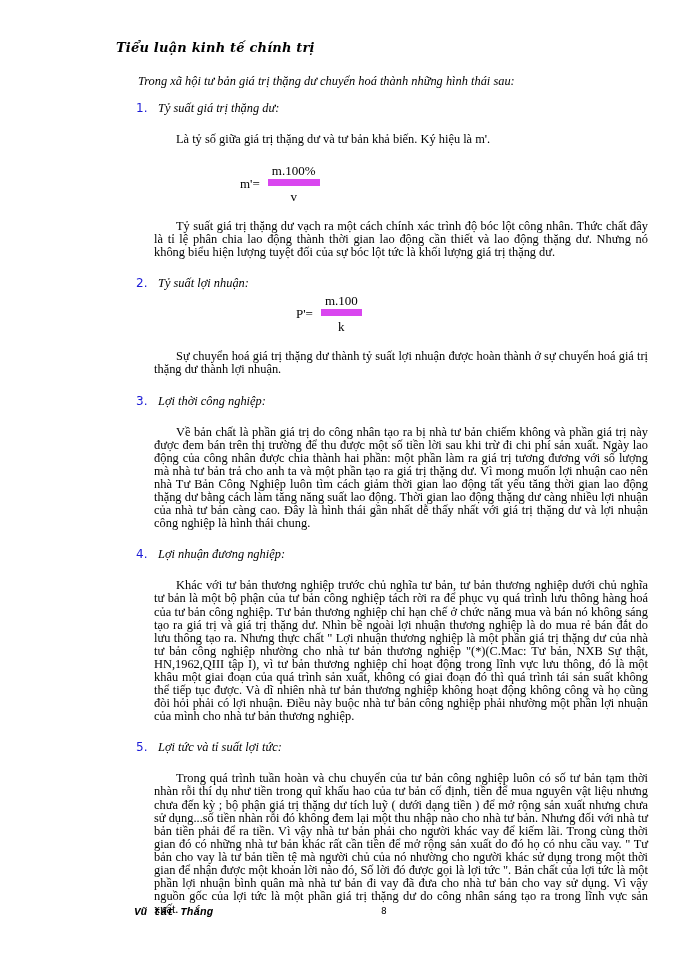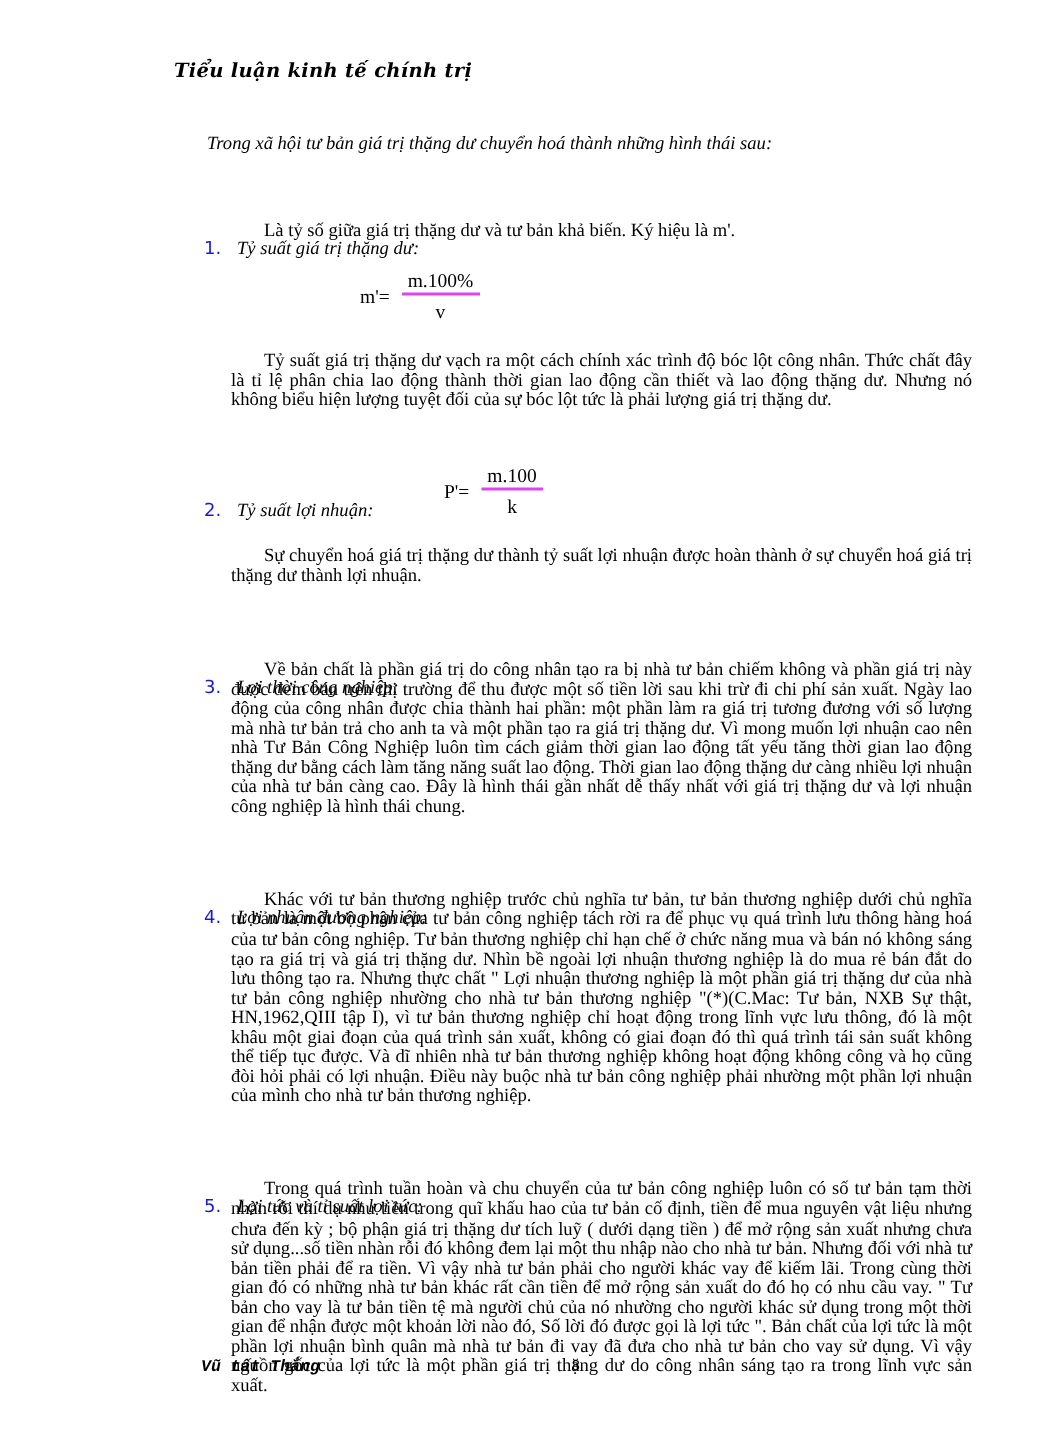--- a/index.html
+++ b/index.html
@@ -7,34 +7,34 @@
     .page { position: absolute; left: 0; top: 0; width: 700px; height: 960px; background: #fff; }
     .header-title {
       position: absolute; left: 116px; top: 40px;
       font-family: "DejaVu Serif", serif; font-style: italic; font-weight: bold;
       font-size: 13px; letter-spacing: 0.2px;
     }
     .body {
       position: absolute; left: 136px; top: 75px; width: 530px;
       font-family: "Liberation Serif", serif; font-size: 12.4px; line-height: 13.1px;
     }
-    .intro { font-style: italic; margin: 14px 0 0 0; padding-left: 2px; height: 13px; }
+    .intro { font-style: italic; margin: 0 0 0 0; padding-left: 2px; height: 13px; }
     .gap-small { height: 14px; }
     .heading { display: flex; align-items: baseline; height: 13px; }
     .heading .num { color: #1a1ad6; width: 22px; font-family: "DejaVu Sans", sans-serif; font-size: 12px; }
-    .heading .txt { font-style: italic; margin-top: 43px; }
+    .heading .txt { font-style: italic; }
     .para { text-align: justify; text-indent: 22px; margin: 18px; }
     .para.first-noindent { text-indent: 0; padding-left: 22px; }
     .formula {
       display: flex; align-items: center; height: 38px; margin: 4px 0 2px 0;
       font-family: "Liberation Serif", serif; font-size: 13px;
     }
     .formula .lhs { margin-right: 8px; }
     .frac { display: inline-flex; flex-direction: column; align-items: center; }
-    .frac .numr { padding: 0 4px 2px 4px; border-bottom: 2px solid #d946ef; }
+    .frac .numr { padding: 0 4px 2px 4px; border-bottom: 7px solid #d946ef; }
     .frac .den { padding-top: 4px; }
     .footer-author {
       position: absolute; left: 134px; top: 906px;
       font-family: Liberation Mono, monospace; font-style: italic; font-weight: bold; font-size: 11px;
     }
     .page-number {
       position: absolute; left: 381px; top: 906px;
       font-family: "DejaVu Sans", sans-serif; font-size: 9px;
     }
   </style>
@@ -55,21 +55,21 @@
       <span class="txt">Tỷ suất giá trị thặng dư:</span>
     </div>
     <p class="para first-noindent">Là tỷ số giữa giá trị thặng dư và tư bản khả biến. Ký hiệu là m'.</p>
     <div class="formula" style="padding-left:104px;">
       <span class="lhs">m'=</span>
       <span class="frac">
         <span class="numr">m.100%</span>
         <span class="den">v</span>
       </span>
     </div>
-    <p class="para">Tỷ suất giá trị thặng dư vạch ra một cách chính xác trình độ bóc lột công nhân. Thức chất đây là tỉ lệ phân chia lao động thành thời gian lao động cần thiết và lao động thặng dư. Nhưng nó không biểu hiện lượng tuyệt đối của sự bóc lột tức là phải lượng giá trị thặng dư.</p>
+    <p class="para">Tỷ suất giá trị thặng dư vạch ra một cách chính xác trình độ bóc lột công nhân. Thức chất đây là tỉ lệ phân chia lao động thành thời gian lao động cần thiết và lao động thặng dư. Nhưng nó không biểu hiện lượng tuyệt đối của sự bóc lột tức là khối lượng giá trị thặng dư.</p>
 
     <div class="heading">
       <span class="num">2.</span>
       <span class="txt">Tỷ suất lợi nhuận:</span>
     </div>
     <div class="formula" style="padding-left:160px;">
       <span class="lhs">P'=</span>
       <span class="frac">
         <span class="numr">m.100</span>
         <span class="den">k</span>

